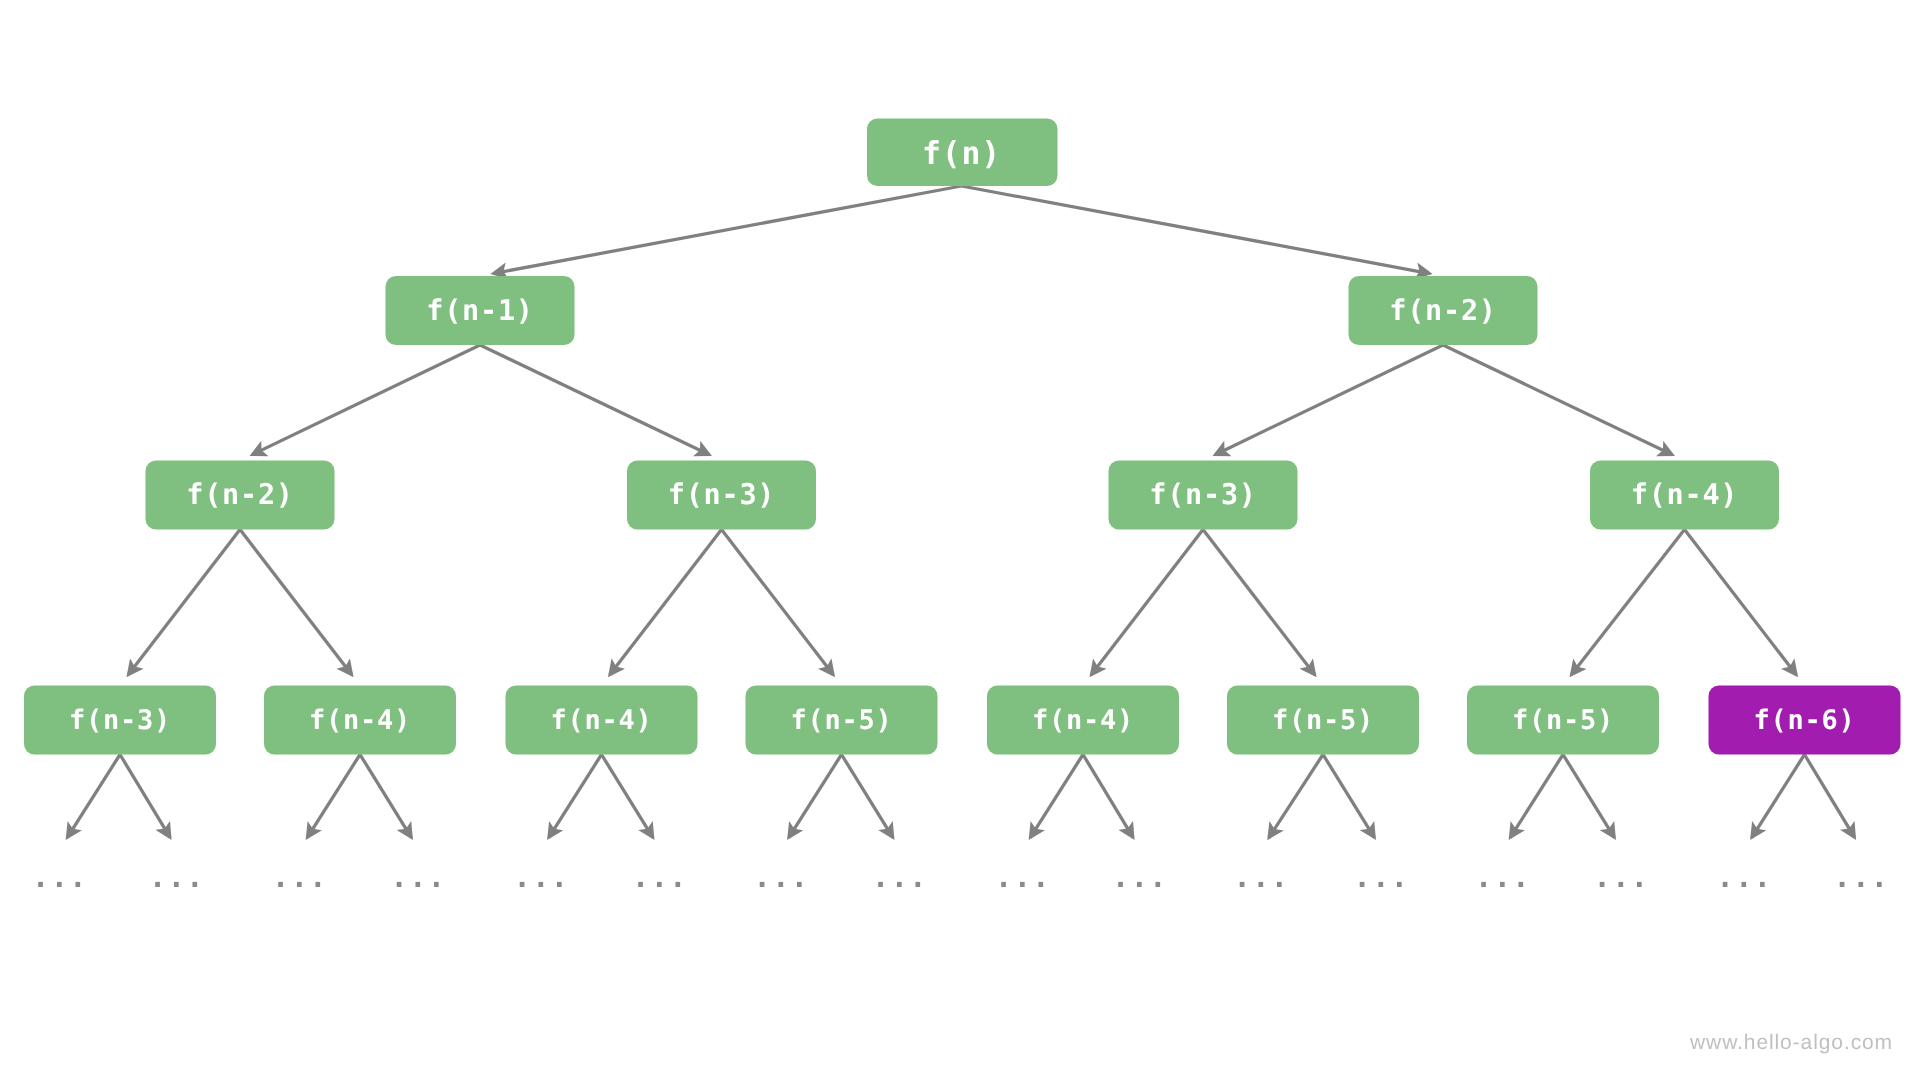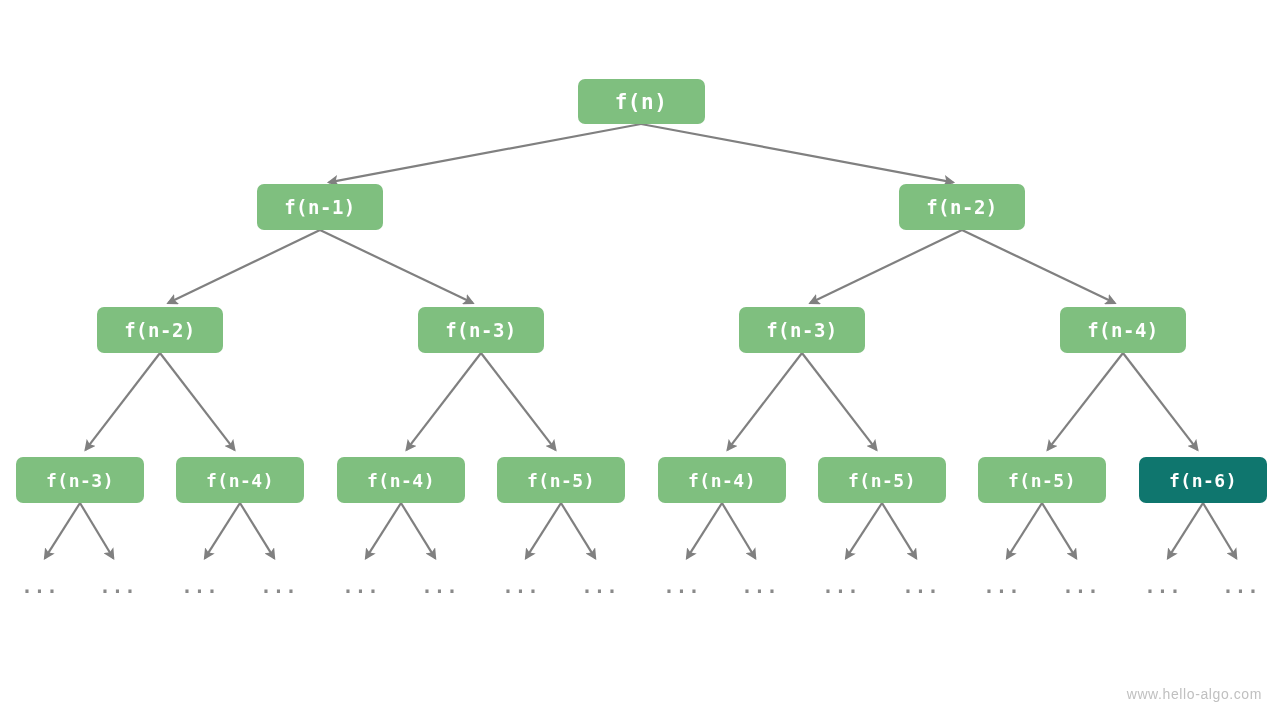--- a/index.html
+++ b/index.html
@@ -115,21 +115,21 @@
       <div class="node" style="left: 418px; top: 307px; width: 126px; height: 46px; font-size: 19px; background: rgb(127, 191, 127); color: rgb(255, 255, 255);">f(n-3)</div>
       <div class="node" style="left: 739px; top: 307px; width: 126px; height: 46px; font-size: 19px; background: rgb(127, 191, 127); color: rgb(255, 255, 255);">f(n-3)</div>
       <div class="node" style="left: 1060px; top: 307px; width: 126px; height: 46px; font-size: 19px; background: rgb(127, 191, 127); color: rgb(255, 255, 255);">f(n-4)</div>
       <div class="node" style="left: 16px; top: 457px; width: 128px; height: 46px; font-size: 18px; background: rgb(127, 191, 127); color: rgb(255, 255, 255);">f(n-3)</div>
       <div class="node" style="left: 176px; top: 457px; width: 128px; height: 46px; font-size: 18px; background: rgb(127, 191, 127); color: rgb(255, 255, 255);">f(n-4)</div>
       <div class="node" style="left: 337px; top: 457px; width: 128px; height: 46px; font-size: 18px; background: rgb(127, 191, 127); color: rgb(255, 255, 255);">f(n-4)</div>
       <div class="node" style="left: 497px; top: 457px; width: 128px; height: 46px; font-size: 18px; background: rgb(127, 191, 127); color: rgb(255, 255, 255);">f(n-5)</div>
       <div class="node" style="left: 658px; top: 457px; width: 128px; height: 46px; font-size: 18px; background: rgb(127, 191, 127); color: rgb(255, 255, 255);">f(n-4)</div>
       <div class="node" style="left: 818px; top: 457px; width: 128px; height: 46px; font-size: 18px; background: rgb(127, 191, 127); color: rgb(255, 255, 255);">f(n-5)</div>
       <div class="node" style="left: 978px; top: 457px; width: 128px; height: 46px; font-size: 18px; background: rgb(127, 191, 127); color: rgb(255, 255, 255);">f(n-5)</div>
-      <div class="node" style="left: 1139px; top: 457px; width: 128px; height: 46px; font-size: 18px; background: #0f766e; color: rgb(255, 255, 255);">f(n-6)</div>
+      <div class="node" style="left: 1139px; top: 457px; width: 128px; height: 46px; font-size: 18px; background: #a21caf; color: rgb(255, 255, 255);">f(n-6)</div>
     </div>
 
   <div id="ellipsis-layer">
       <div class="ellipsis" style="left: 40px; top: 586px; color: rgb(138, 138, 138);">...</div>
       <div class="ellipsis" style="left: 118px; top: 586px; color: rgb(138, 138, 138);">...</div>
       <div class="ellipsis" style="left: 200px; top: 586px; color: rgb(138, 138, 138);">...</div>
       <div class="ellipsis" style="left: 279px; top: 586px; color: rgb(138, 138, 138);">...</div>
       <div class="ellipsis" style="left: 361px; top: 586px; color: rgb(138, 138, 138);">...</div>
       <div class="ellipsis" style="left: 440px; top: 586px; color: rgb(138, 138, 138);">...</div>
       <div class="ellipsis" style="left: 521px; top: 586px; color: rgb(138, 138, 138);">...</div>

